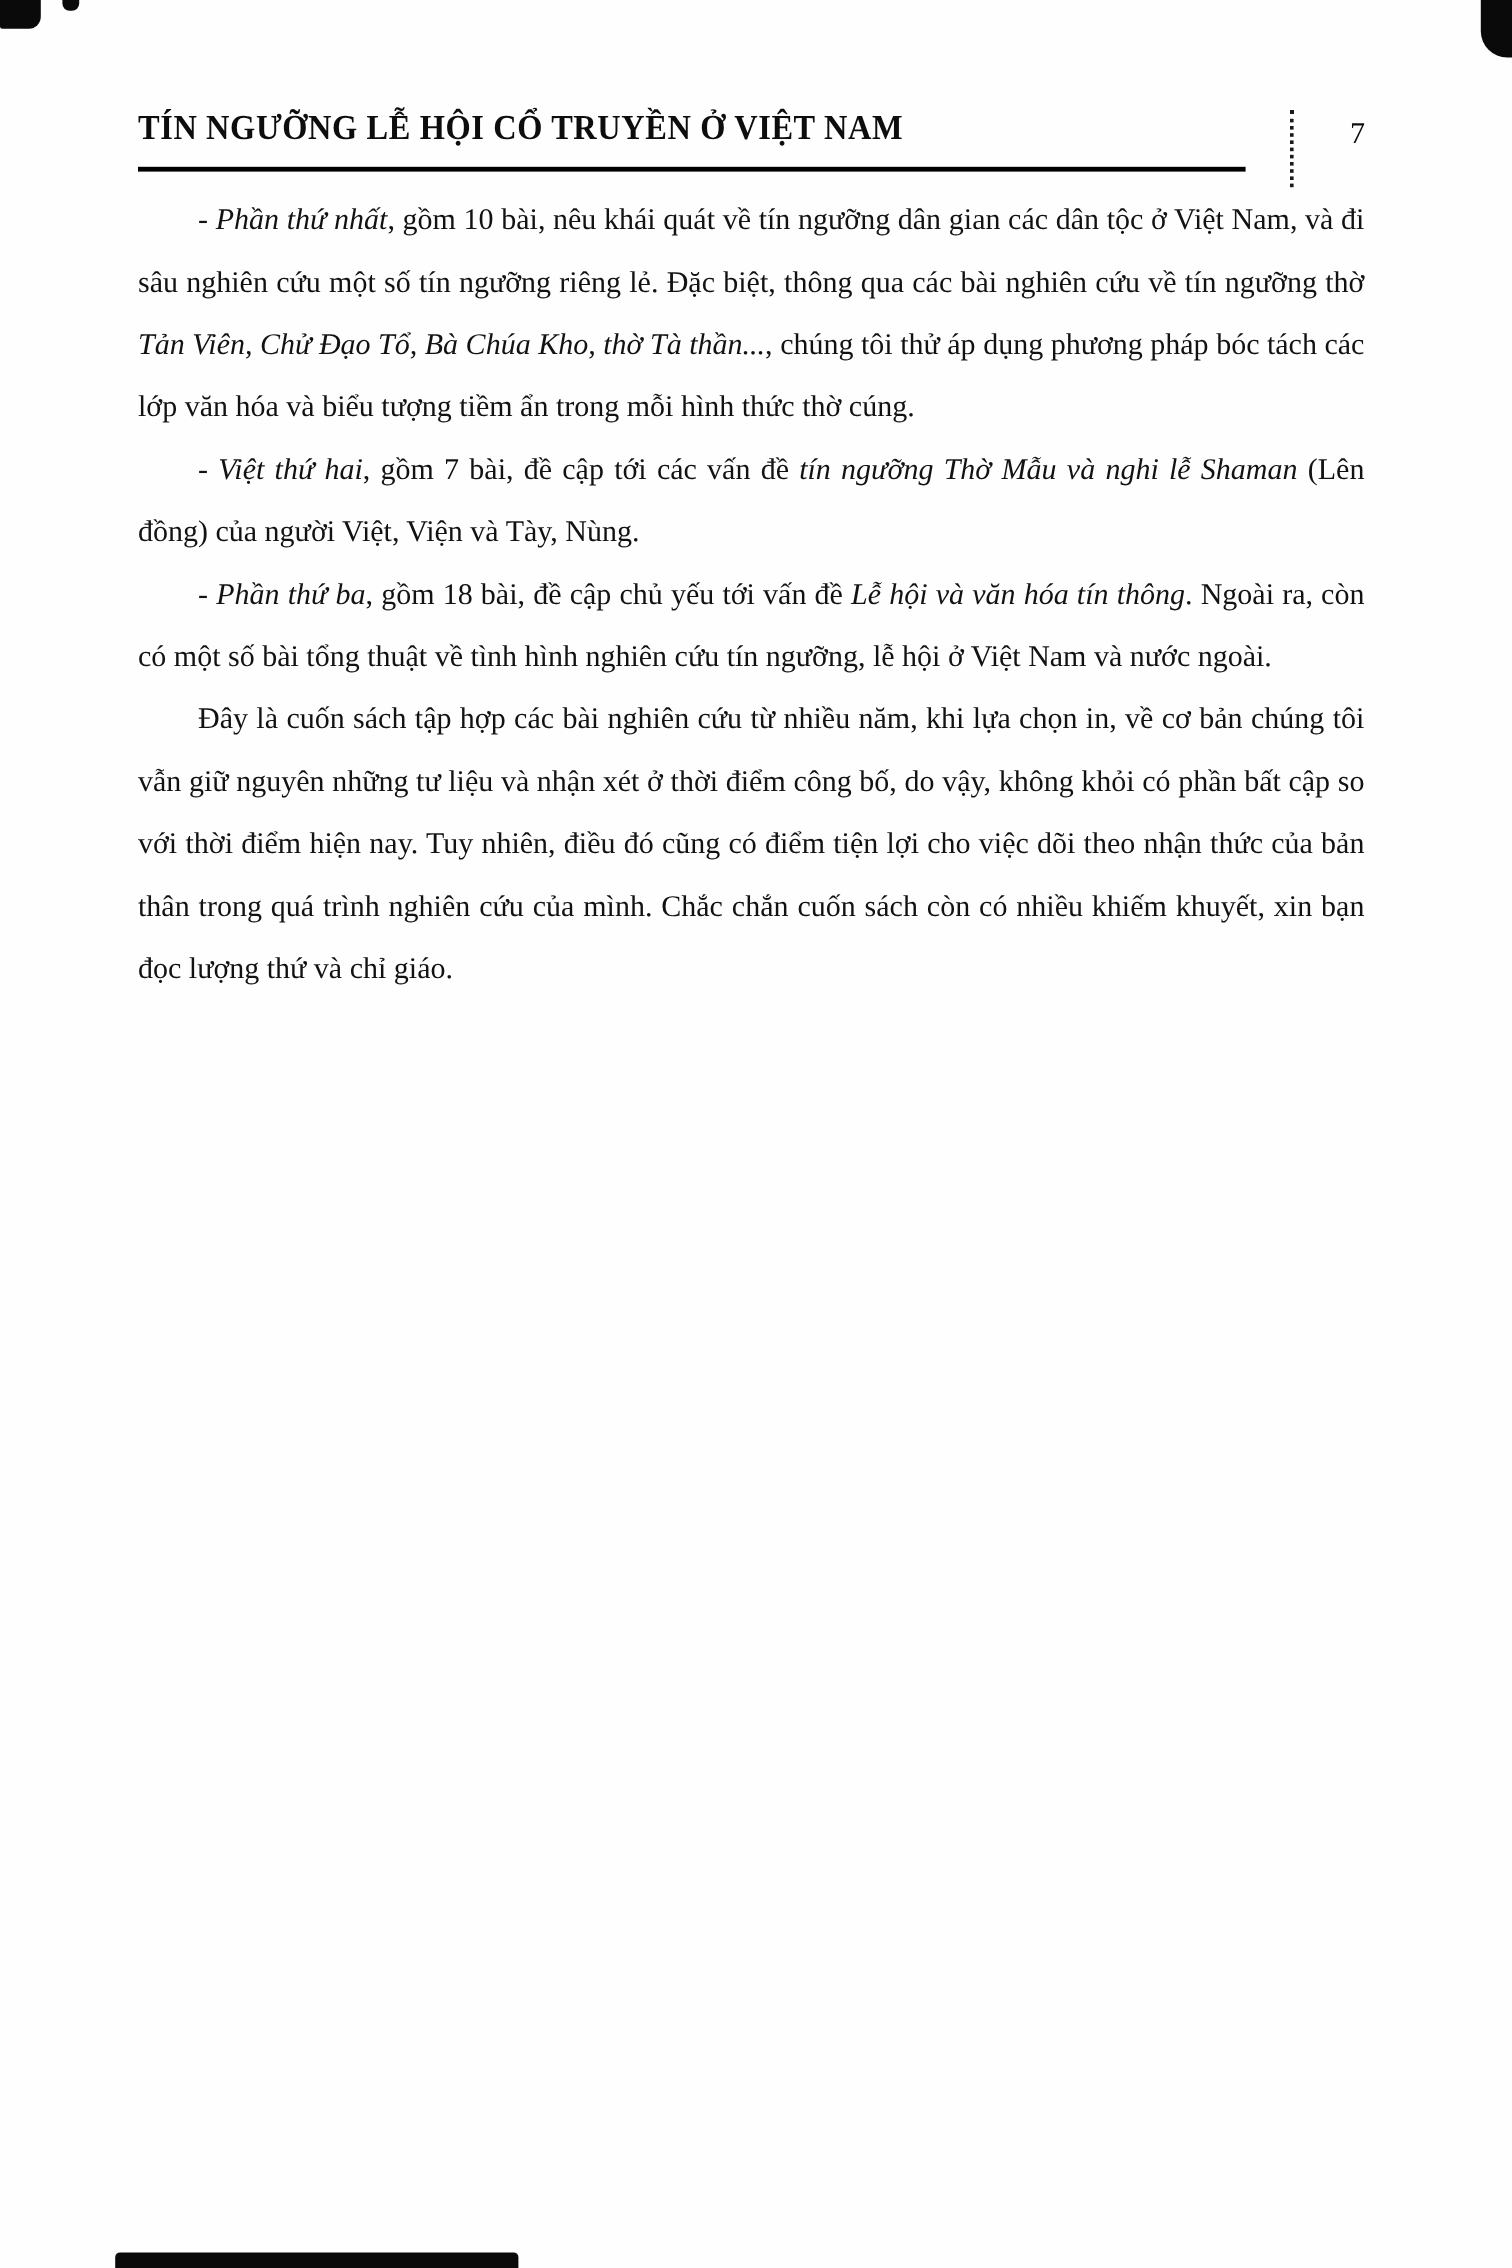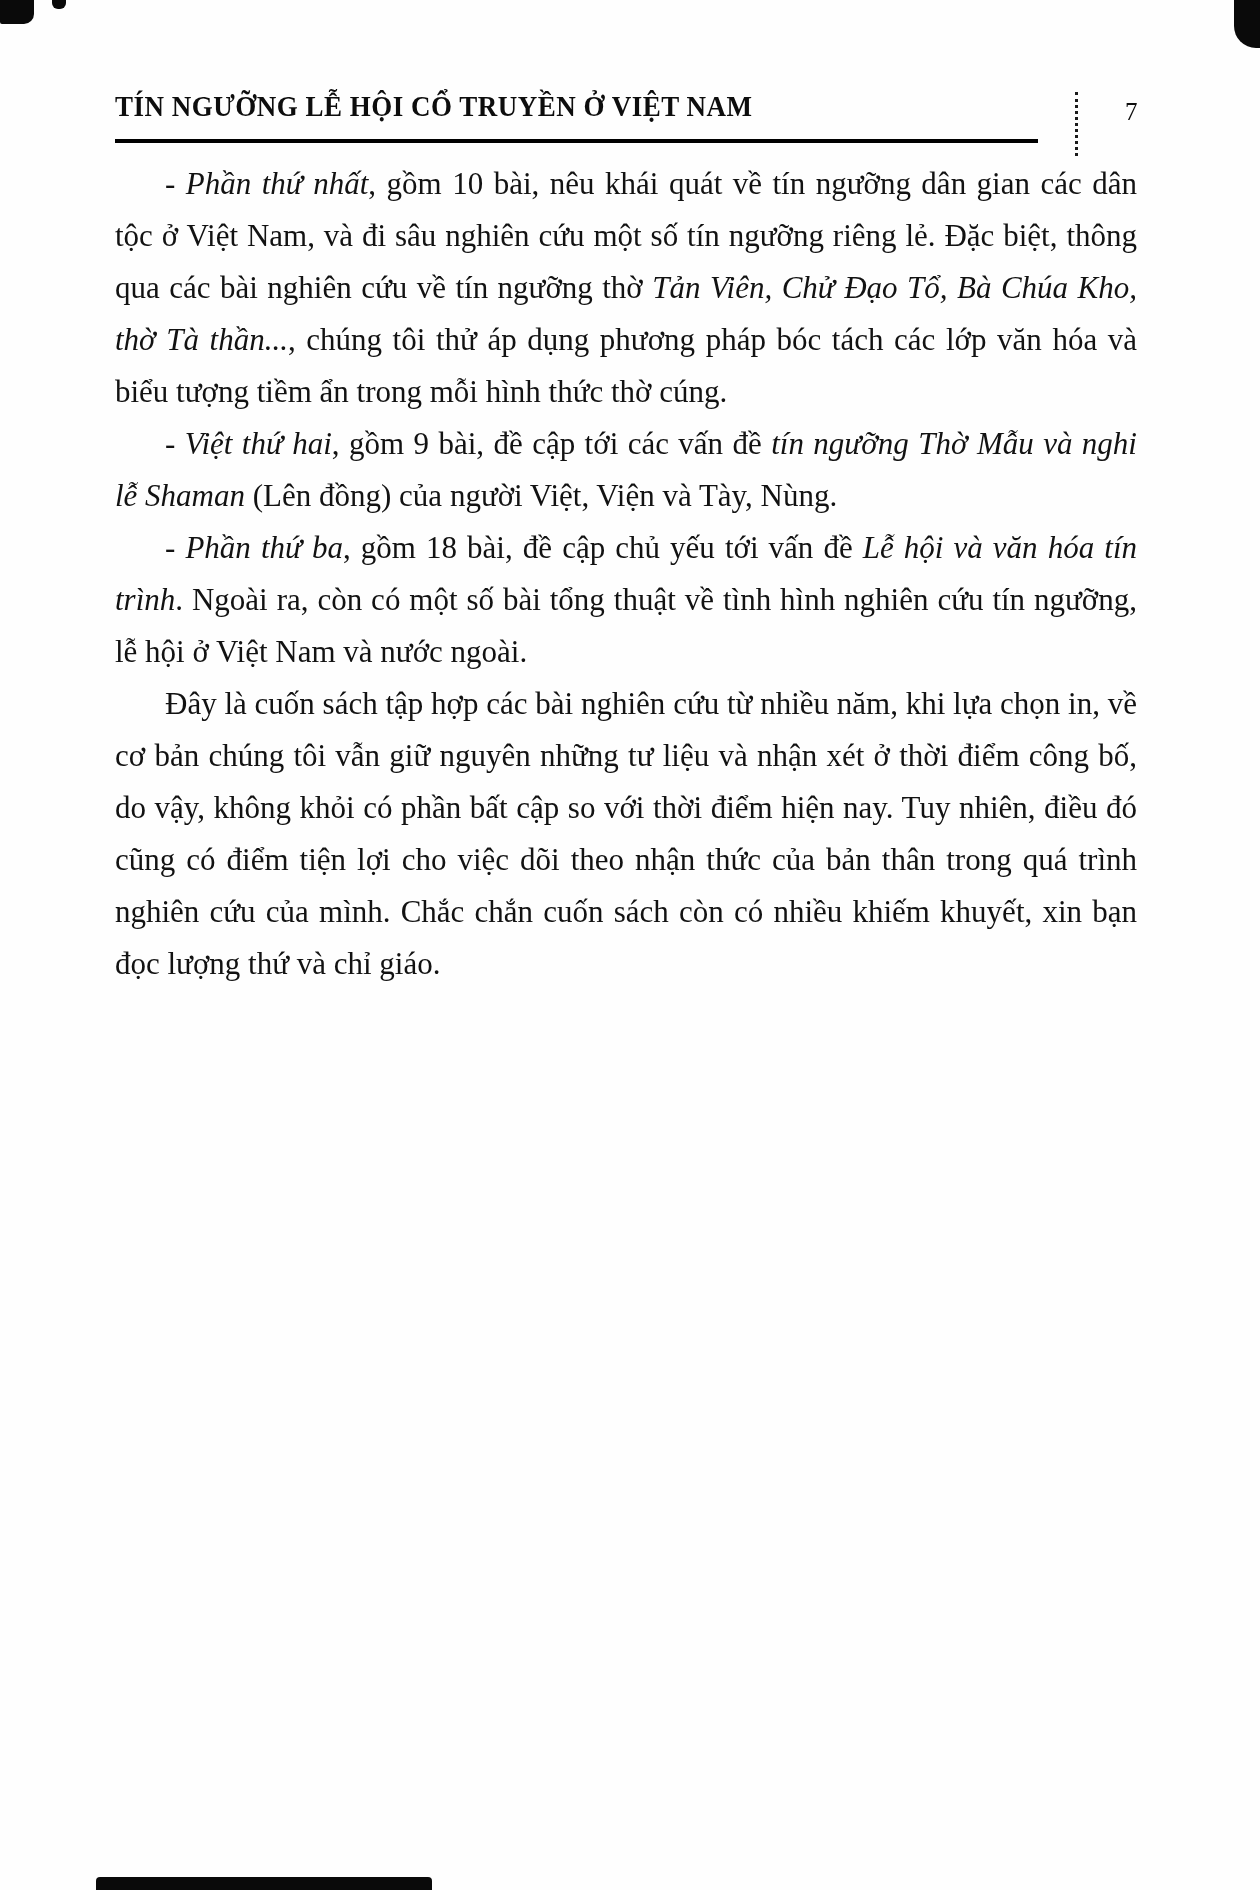--- a/index.html
+++ b/index.html
@@ -50,21 +50,21 @@
     font-size: 25px;
     color: #0d0d0d;
   }
 
   
   .body-text {
     position: absolute;
     top: 158px;
     left: 115px;
     width: 1022px;
-    font-size: 31px;
+    font-size: 25px;
     line-height: 52px;
     text-align: justify;
     color: #121212;
   }
   .body-text p {
     margin: 0;
     padding: 0;
     text-indent: 50px;
   }
   .body-text .it { font-style: italic; }
@@ -82,21 +82,21 @@
 <div class="running-head">TÍN NGƯỠNG LỄ HỘI CỔ TRUYỀN Ở VIỆT NAM</div>
 
 <div class="head-rule"></div>
 
 <div class="folio-ornament"></div>
 
 <div class="folio">7</div>
 
 <div class="body-text">
     <p><span>- </span><span class="it">Phần thứ nhất</span><span>, gồm 10 bài, nêu khái quát về tín ngưỡng dân gian các dân tộc ở Việt Nam, và đi sâu nghiên cứu một số tín ngưỡng riêng lẻ. Đặc biệt, thông qua các bài nghiên cứu về tín ngưỡng thờ </span><span class="it">Tản Viên, Chử Đạo Tổ, Bà Chúa Kho, thờ Tà thần...</span><span>, chúng tôi thử áp dụng phương pháp bóc tách các lớp văn hóa và biểu tượng tiềm ẩn trong mỗi hình thức thờ cúng.</span></p>
-    <p><span>- </span><span class="it">Việt thứ hai</span><span>, gồm 9 bài, đề cập tới các vấn đề </span><span class="it">tín ngưỡng Thờ Mẫu và nghi lễ Shaman</span><span> (Lên đồng) của người Việt, Viện và Tày, Nùng.</span></p>
-    <p><span>- </span><span class="it">Phần thứ ba</span><span>, gồm 18 bài, đề cập chủ yếu tới vấn đề </span><span class="it">Lễ hội và văn hóa tín trình</span><span>. Ngoài ra, còn có một số bài tổng thuật về tình hình nghiên cứu tín ngưỡng, lễ hội ở Việt Nam và nước ngoài.</span></p>
+    <p><span>- </span><span class="it">Việt thứ hai</span><span>, gồm 7 bài, đề cập tới các vấn đề </span><span class="it">tín ngưỡng Thờ Mẫu và nghi lễ Shaman</span><span> (Lên đồng) của người Việt, Viện và Tày, Nùng.</span></p>
+    <p><span>- </span><span class="it">Phần thứ ba</span><span>, gồm 18 bài, đề cập chủ yếu tới vấn đề </span><span class="it">Lễ hội và văn hóa tín thông</span><span>. Ngoài ra, còn có một số bài tổng thuật về tình hình nghiên cứu tín ngưỡng, lễ hội ở Việt Nam và nước ngoài.</span></p>
     <p><span>Đây là cuốn sách tập hợp các bài nghiên cứu từ nhiều năm, khi lựa chọn in, về cơ bản chúng tôi vẫn giữ nguyên những tư liệu và nhận xét ở thời điểm công bố, do vậy, không khỏi có phần bất cập so với thời điểm hiện nay. Tuy nhiên, điều đó cũng có điểm tiện lợi cho việc dõi theo nhận thức của bản thân trong quá trình nghiên cứu của mình. Chắc chắn cuốn sách còn có nhiều khiếm khuyết, xin bạn đọc lượng thứ và chỉ giáo.</span></p>
   </div>
 
 <div class="artifact artifact-tl-1"></div>
 <div class="artifact artifact-tl-2"></div>
 <div class="artifact artifact-tr"></div>
 <div class="artifact artifact-bl"></div>
 
 </body></html>

